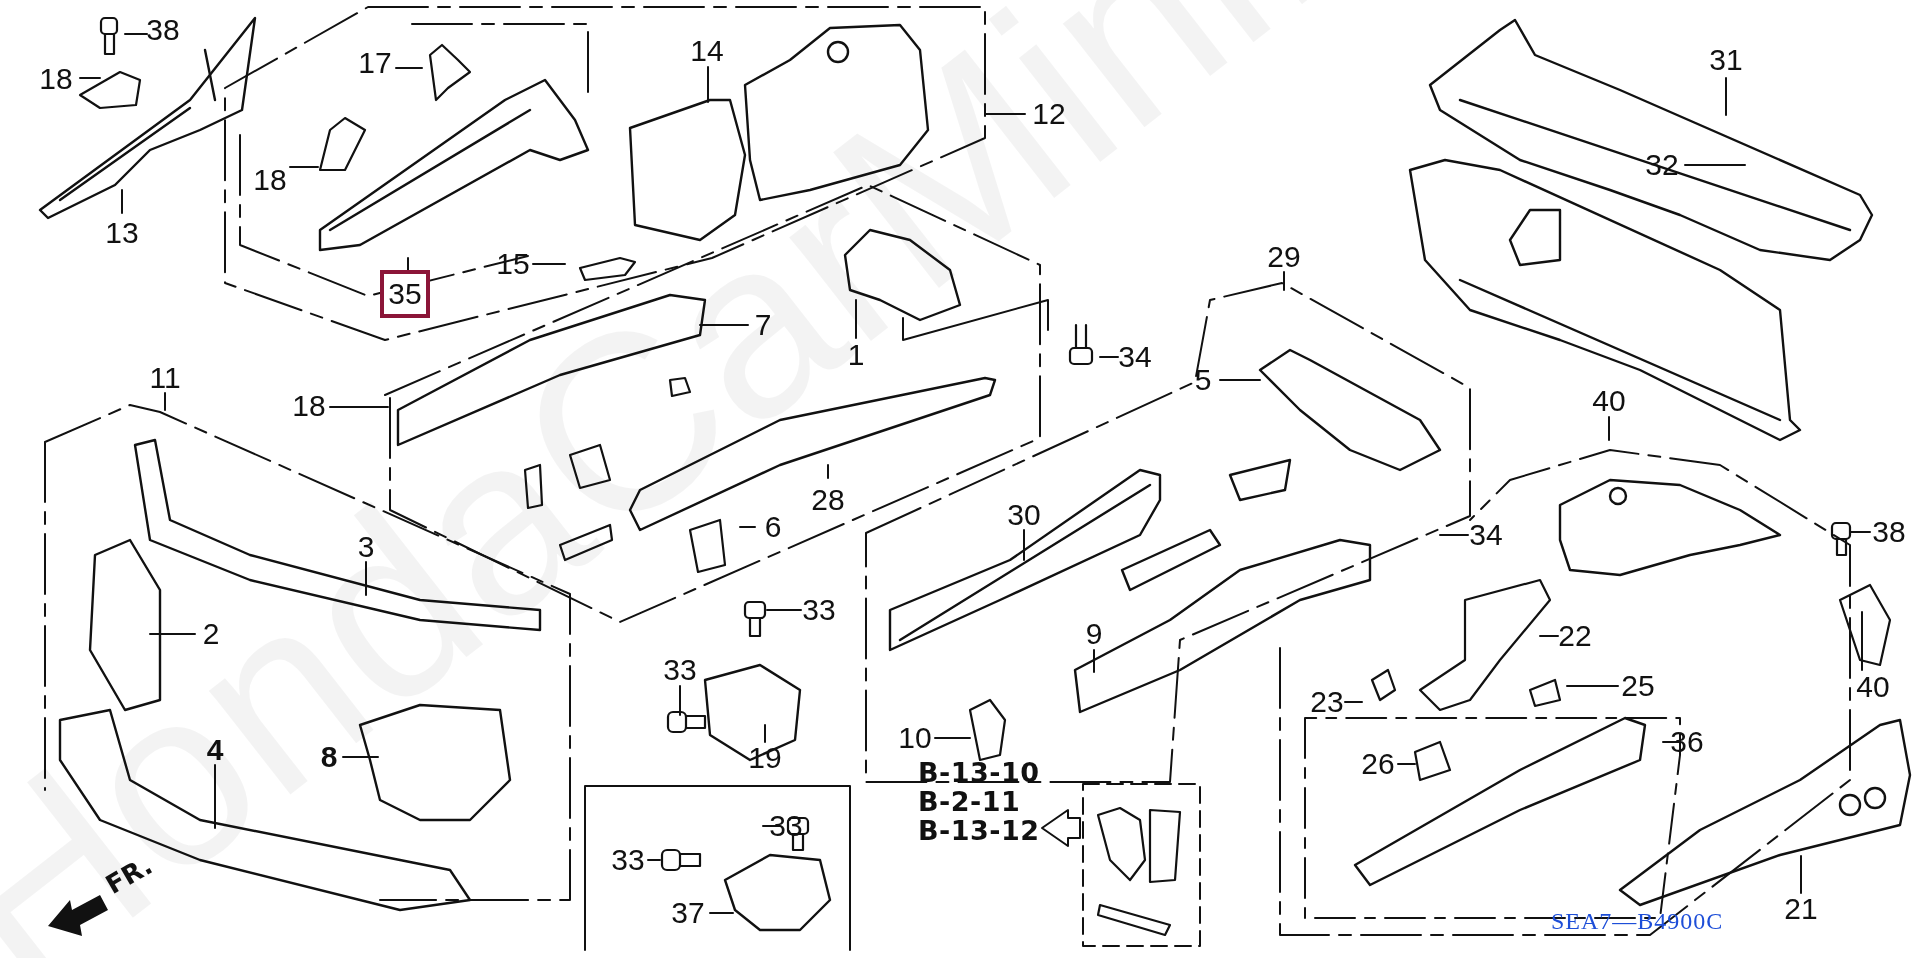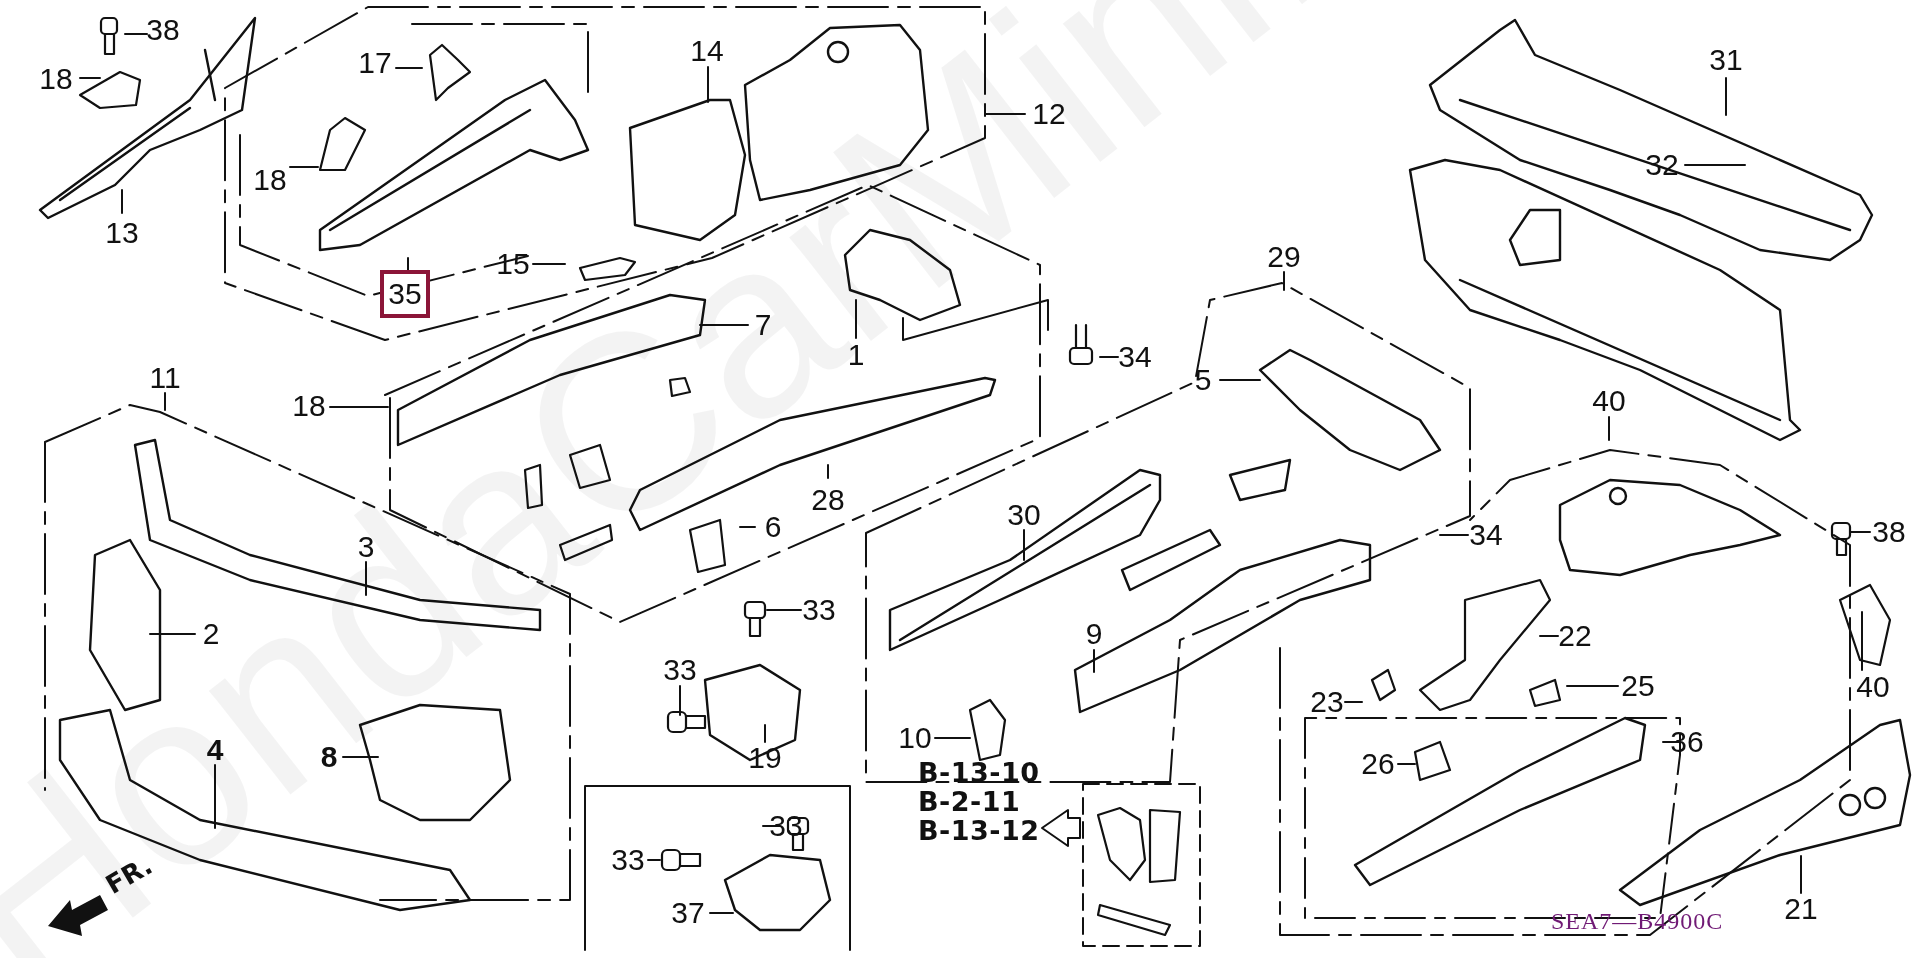--- a/index.html
+++ b/index.html
@@ -1,21 +1,21 @@
 <!DOCTYPE html>
 <html><head>
 <meta charset="utf-8">
 <style>
   html, body { margin:0; padding:0; background:#ffffff; }
   body { width:1920px; height:958px; position:relative; overflow:hidden; font-family:"Liberation Sans", sans-serif; }
   #canvas { position:absolute; left:0; top:0; width:1920px; height:958px; }
   .lbl { position:absolute; font-family:"Liberation Sans", sans-serif; font-size:30px; color:#111; line-height:1; transform:translate(-50%,-50%); white-space:nowrap; }
   .box35 { position:absolute; left:380px; top:270px; width:50px; height:48px; border:4px solid #8b1538; box-sizing:border-box; background:#fff; display:flex; align-items:center; justify-content:center; font-size:30px; color:#111; }
   .ref { position:absolute; left:908px; top:758px; font-family:"DejaVu Sans", sans-serif; font-weight:bold; font-size:27px; line-height:29px; color:#111; letter-spacing:0.5px;margin-left:10px; }
-  .code { position:absolute; left:1551px; top:908px; font-family:"Liberation Serif", serif; font-size:24px; color:#701a75; letter-spacing:1px; }
+  .code { position:absolute; left:1551px; top:908px; font-family:"Liberation Serif", serif; font-size:24px; color:#1d4ed8; letter-spacing:1px; }
   .fr { position:absolute; left:108px; top:872px; font-family:"DejaVu Sans", sans-serif; font-weight:bold; font-size:26px; color:#111; transform:rotate(-30deg); transform-origin:left center; }
   .wm { position:absolute; left:40px; top:160px; font-family:"Liberation Sans", sans-serif; font-size:250px; color:#000; opacity:0.045; transform:rotate(-38deg); transform-origin:left bottom; white-space:nowrap; pointer-events:none; top:760px; left:60px; }
 </style>
 </head>
 <body>
 
 <div class="wm">HondaCarMini.ru</div>
 
 <svg id="canvas" viewBox="0 0 1920 958" xmlns="http://www.w3.org/2000/svg" fill="none" stroke="#111" stroke-width="2.2" stroke-linejoin="round" stroke-linecap="round">
 

